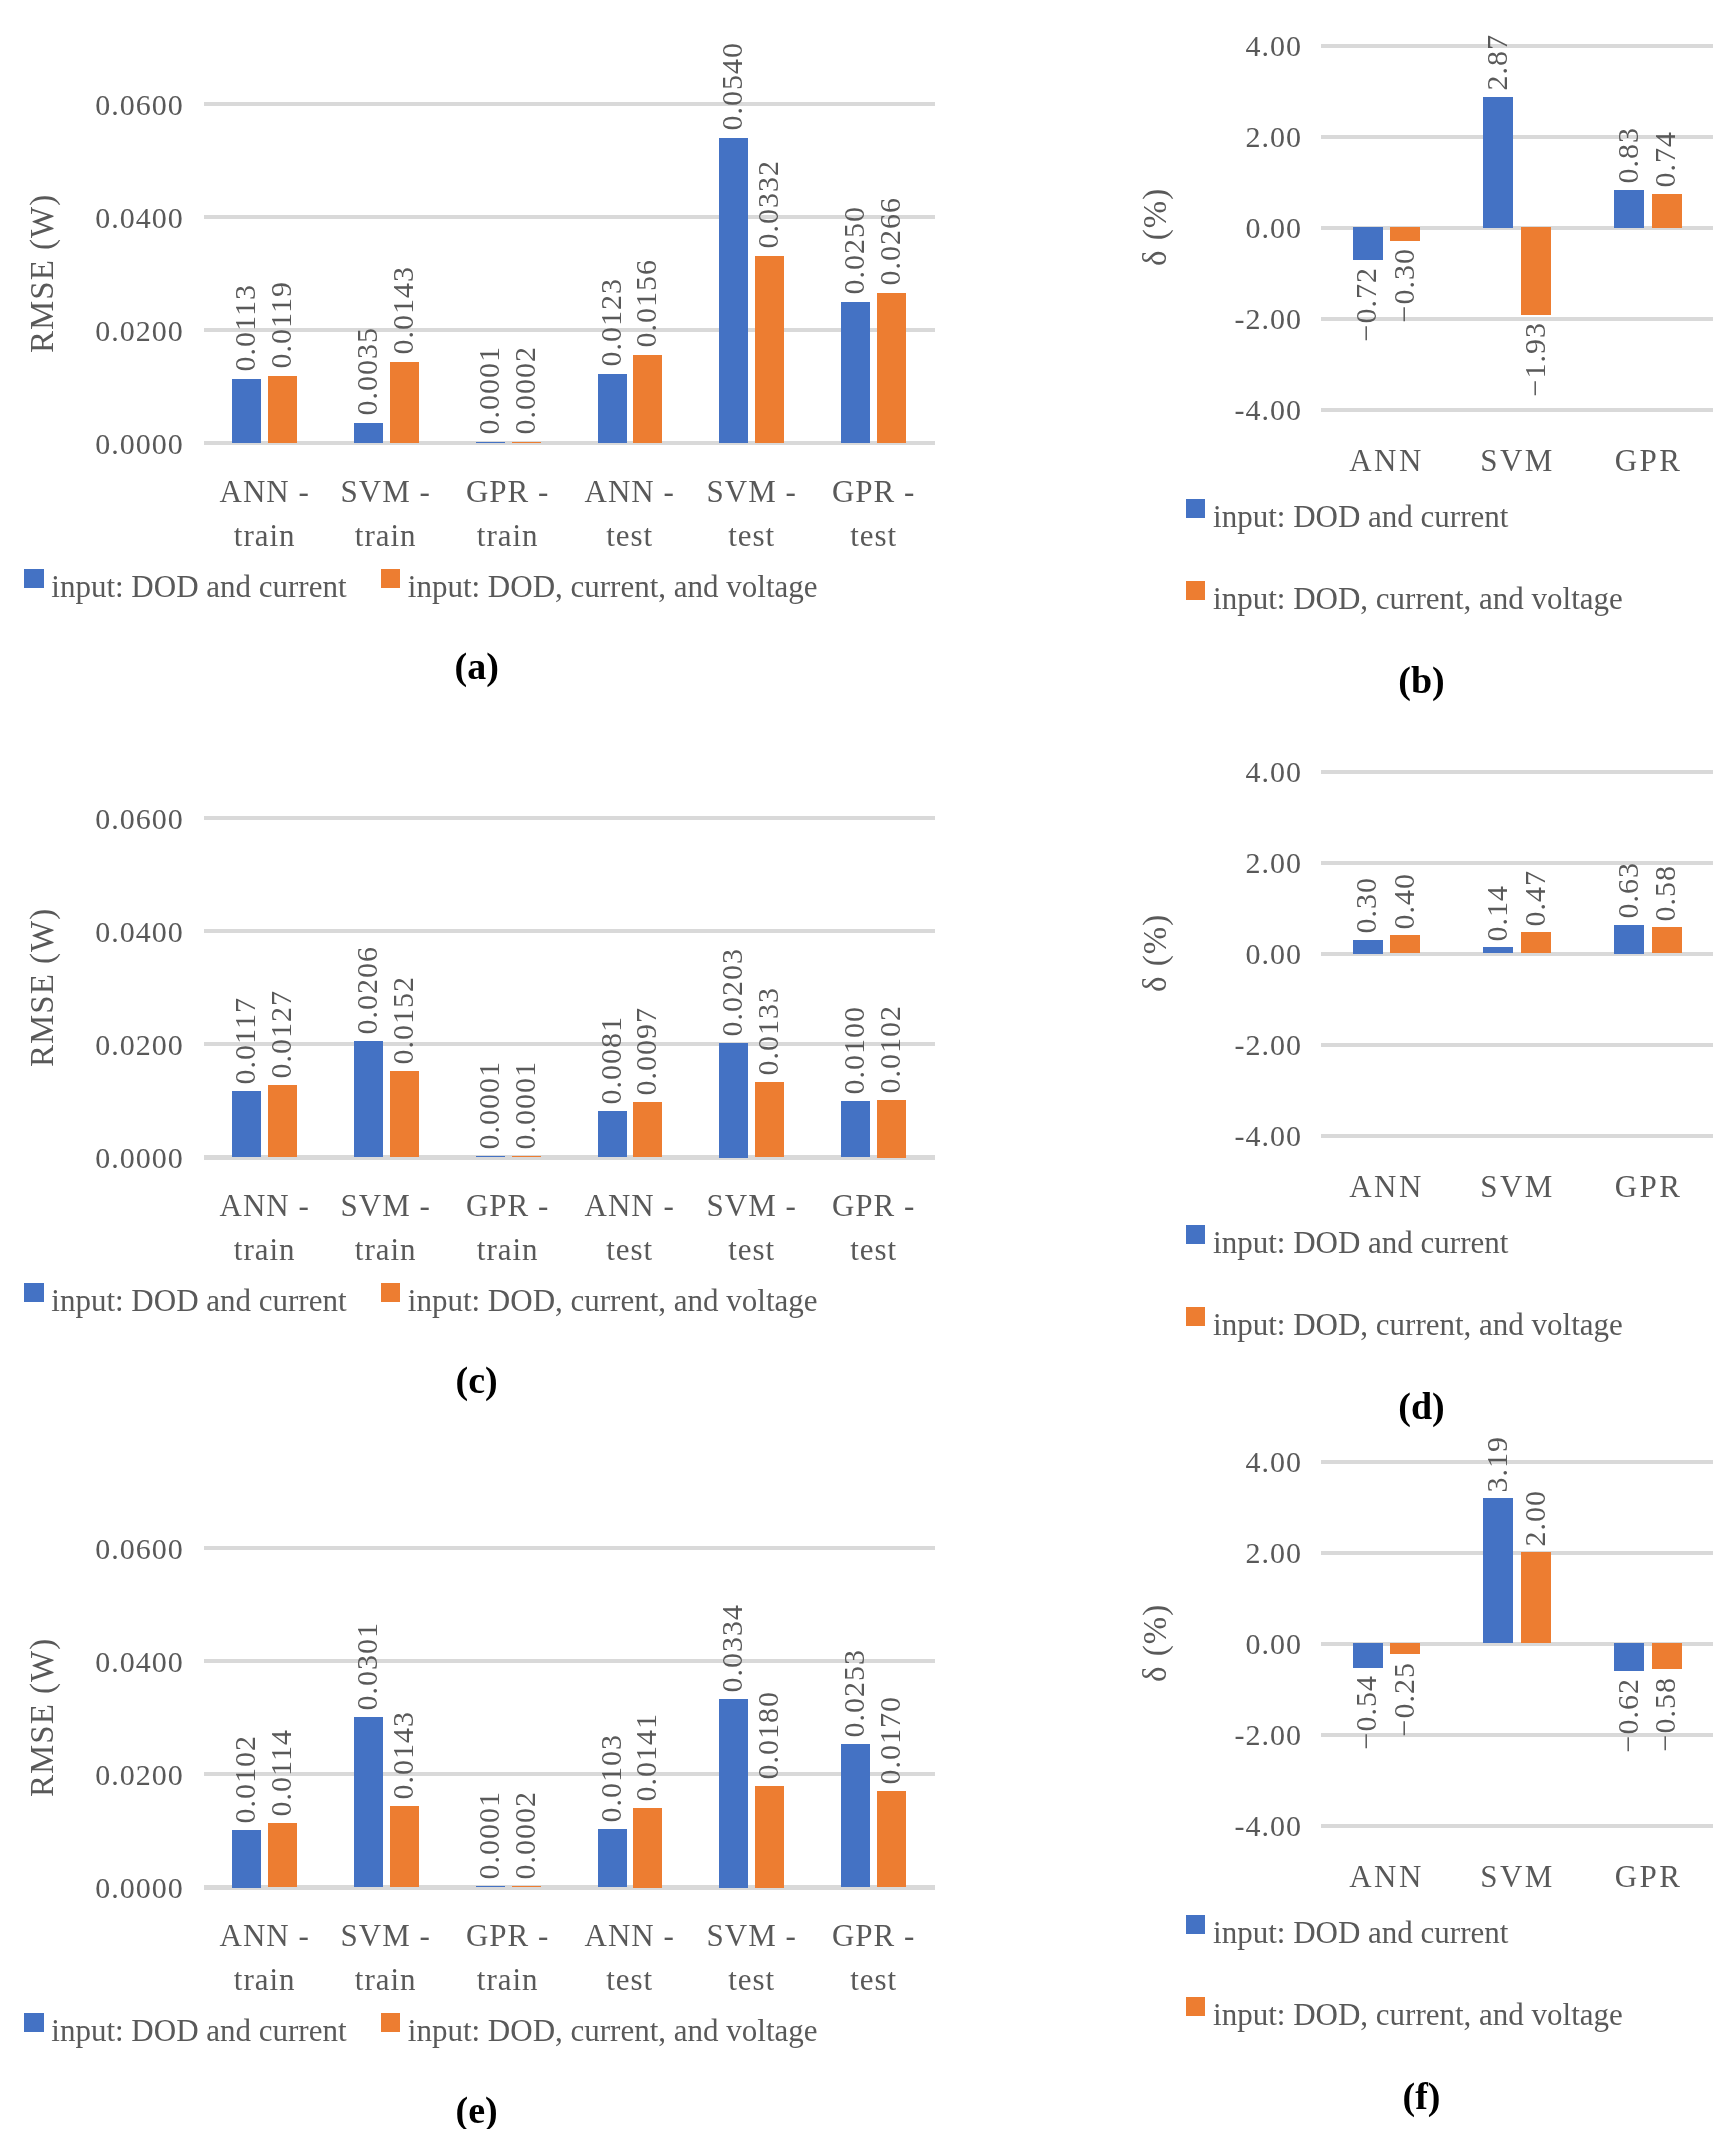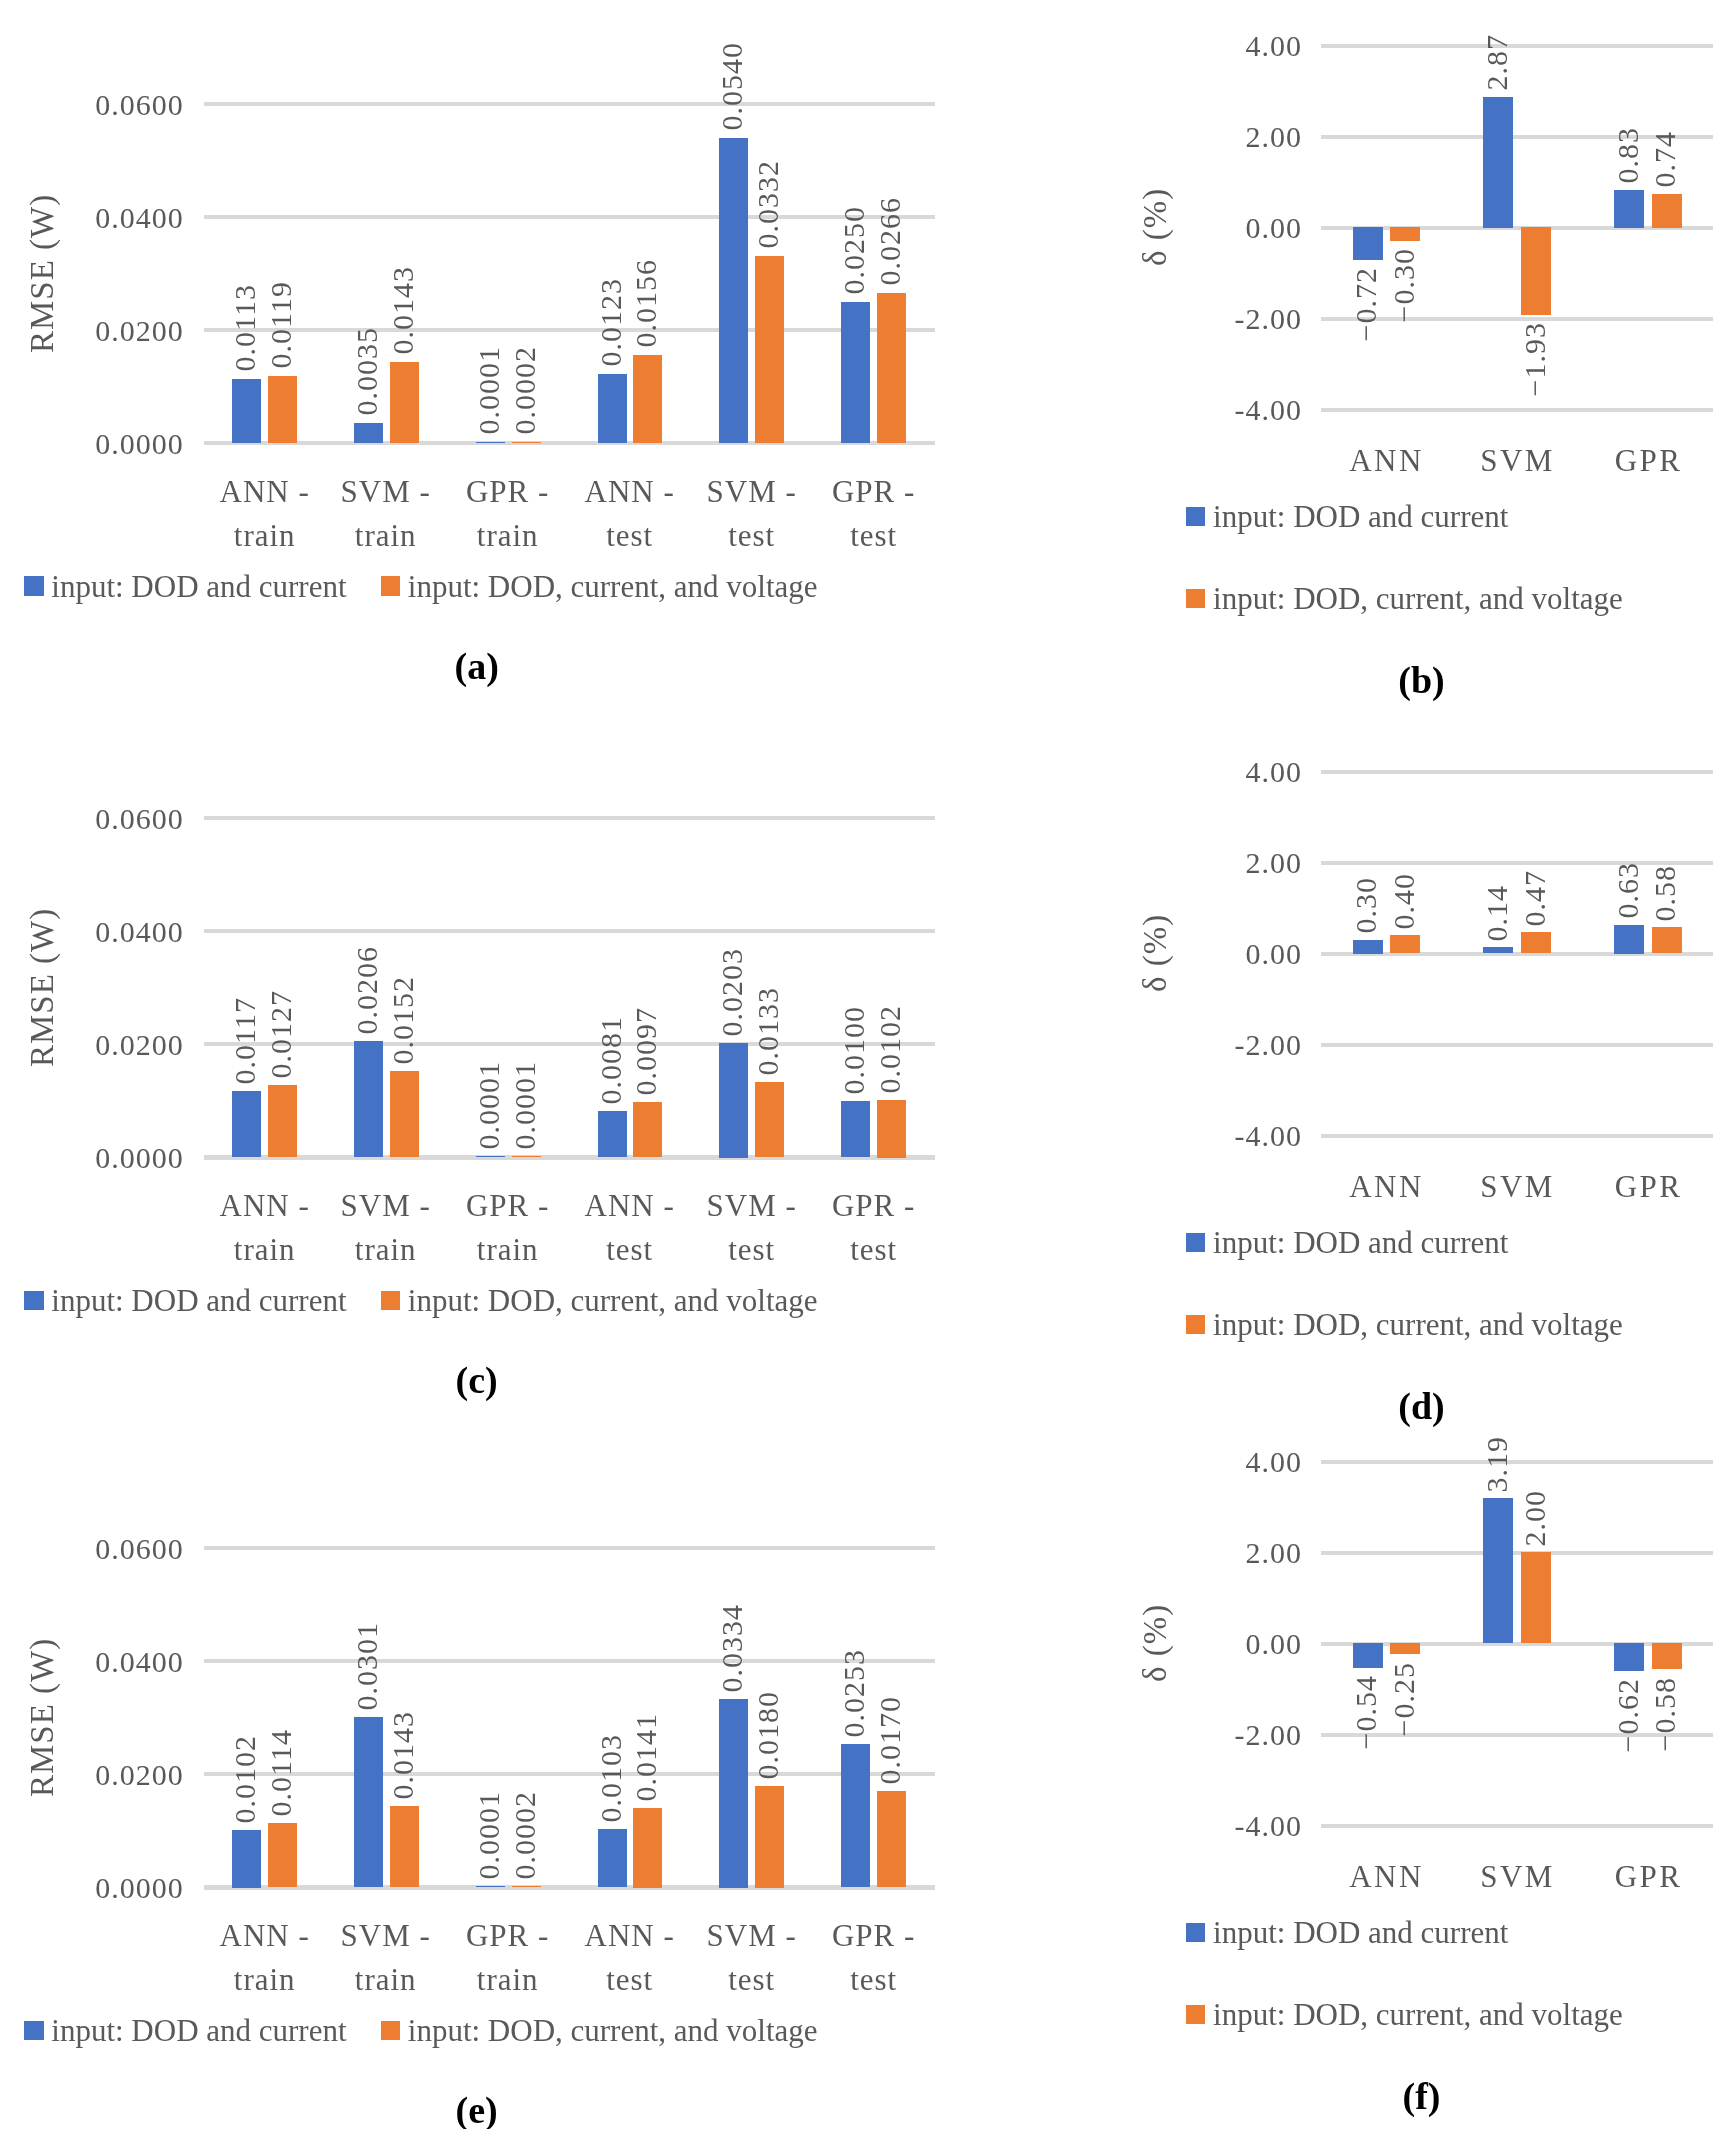--- a/index.html
+++ b/index.html
@@ -63,21 +63,20 @@
     line-height:44px;
     color:#595959;
     text-align:center;
     white-space:pre-line;
     letter-spacing:1px;
   }
   .x-tick.single{ letter-spacing:2.4px; }
   .legend-item{
     position:absolute;
     display:flex;
-    align-items:center;
     white-space:nowrap;
   }
   .legend-swatch{
     width:19.4px; height:19.4px;
     flex:0 0 19.4px;
     margin-right:7.7px;
   }
   .legend-label{
     font-size:31px;
     line-height:35px;

